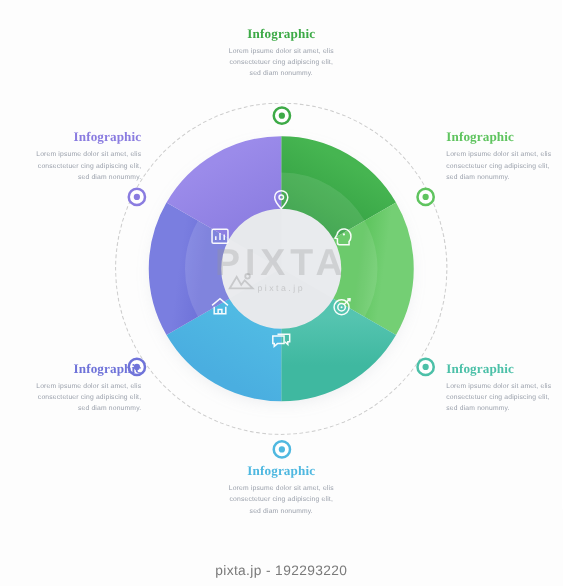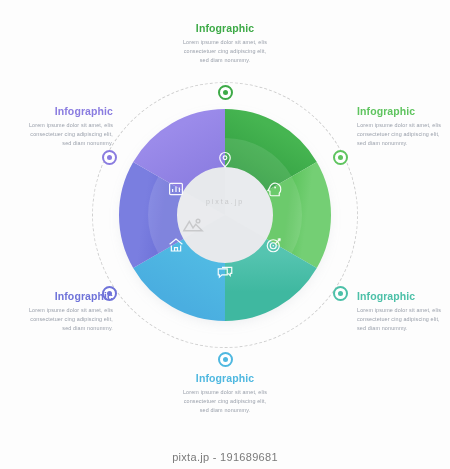--- a/index.html
+++ b/index.html
@@ -112,20 +112,21 @@
   
   .label-block {
     position: absolute;
     width: 92px;
   }
   .label-block .ttl {
     font-size: 10.5px;
     font-weight: bold;
     margin: 0 0 4px 0;
     letter-spacing: .1px;
+    font-family: Liberation Serif, serif;
   }
   .label-block .body {
     font-size: 5.4px;
     line-height: 9px;
     color: #9aa0ab;
     margin: 0;
     letter-spacing: .15px;
   }
   .ta-left  { text-align: left; }
   .ta-right { text-align: right; }
@@ -317,24 +318,25 @@
     <p class="ttl" style="color:#6f73d9;">Infographic</p>
     <p class="body">Lorem ipsume dolor sit amet, elis consectetuer cing adipiscing elit, sed diam nonummy.</p>
   </div>
 
   <div class="label-block ta-right" style="left:21px; top:105px;">
     <p class="ttl" style="color:#8a7ce0;">Infographic</p>
     <p class="body">Lorem ipsume dolor sit amet, elis consectetuer cing adipiscing elit, sed diam nonummy.</p>
   </div>
 
   <div class="wm">
+    <div class="wm-main">PIXTA</div>
     <div class="wm-sub">pixta.jp</div>
   </div>
   <svg class="wm-logo" viewBox="0 0 24 24">
     <path d="M2 16 L8 6 L12 13 L15 9 L22 16 Z" fill="none" stroke="#8c8c8c" stroke-width="1.6"></path>
     <circle cx="17.5" cy="5.5" r="2" fill="none" stroke="#8c8c8c" stroke-width="1.6"></circle>
   </svg>
 
   <div class="footer">
-    <span class="pix">pixta.jp - 191689681</span>
+    <span class="pix">pixta.jp - 192293220</span>
   </div>
 
 </div>
 
 </body></html>

